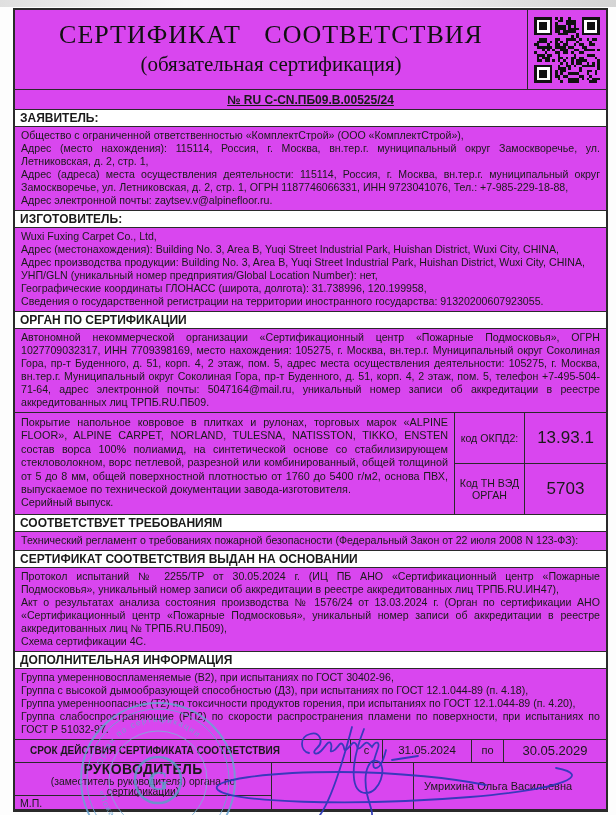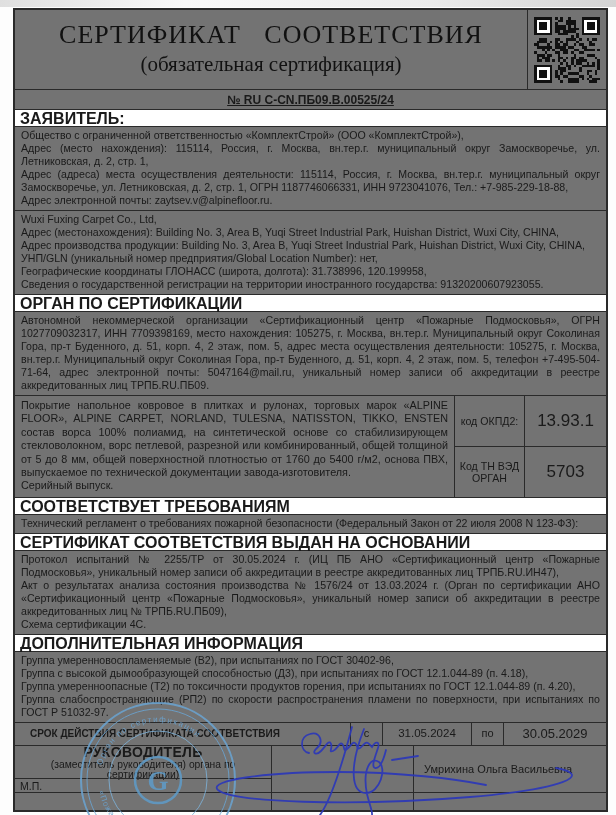--- a/index.html
+++ b/index.html
@@ -14,33 +14,33 @@
   }
   .page::before{
     content:""; position:absolute; left:0; top:0; right:0; height:7px;
     background: linear-gradient(90deg, rgba(120,120,120,.45), rgba(200,200,200,.15) 30%, rgba(150,150,150,.35) 70%, rgba(90,90,90,.5));
     opacity:.5;
   }
   .doc {
     position:absolute; left:13px; top:8px; width:595px; height:804px;
     border: 2px solid #2a2a2a;
     display:flex; flex-direction:column;
-    background:#737373;
+    background:#d946ef;
     overflow:hidden;
   }
   
   .hdr { height:80px; border-bottom:1px solid #2a2a2a; display:flex; flex:none; }
   .titlebox { flex:1; border-right:1px solid #2a2a2a; text-align:center; padding-top:10px; }
   .t1 { font-family:"Liberation Serif", serif; font-size:26px; letter-spacing:1px; word-spacing:16px; color:#111; }
   .t2 { font-family:"Liberation Serif", serif; font-size:21px; color:#111; margin-top:2px; }
   .qrbox { width:78px; display:flex; align-items:center; justify-content:center; }
   .numrow { height:20px; border-bottom:1px solid #2a2a2a; text-align:center; flex:none; }
   .num { font-weight:bold; font-size:12px; line-height:19px; text-decoration:underline; }
   
-  .sh { font-weight:bold; font-size:16px; line-height:15px; padding:1px 5px 0; border-bottom:1px solid #2a2a2a; flex:none; background:#fff; }
+  .sh { font-weight:bold; font-size:12px; line-height:15px; padding:1px 5px 0; border-bottom:1px solid #2a2a2a; flex:none; background:#fff; }
   .sb { padding:2px 6px 3px; font-size:10.6px; line-height:13px; text-align:justify; border-bottom:1px solid #2a2a2a; flex:none; }
   .sb p { margin:0; }
   
   .prod { display:flex; border-bottom:1px solid #2a2a2a; flex:none; }
   .prodleft { width:440px; border-right:1px solid #2a2a2a; padding:3px 6px 4px; font-size:10.8px; line-height:13.4px; text-align:justify; }
   .codes { flex:1; display:flex; flex-direction:column; }
   .crow { flex:1; display:flex; }
   .crow + .crow { border-top:1px solid #2a2a2a; }
   .clabel { width:70px; border-right:1px solid #2a2a2a; display:flex; align-items:center; justify-content:center; text-align:center; font-size:10.6px; line-height:12px; padding:2px; }
   .cval { flex:1; display:flex; align-items:center; justify-content:center; font-size:17px; }
@@ -307,20 +307,21 @@
     </div>
 
     <div class="sh">ЗАЯВИТЕЛЬ:</div>
     <div class="sb">
       <p>Общество с ограниченной ответственностью «КомплектСтрой» (ООО «КомплектСтрой»),</p>
       <p>Адрес (место нахождения): 115114, Россия, г. Москва, вн.тер.г. муниципальный округ Замоскворечье, ул. Летниковская, д. 2, стр. 1,</p>
       <p>Адрес (адреса) места осуществления деятельности: 115114, Россия, г. Москва, вн.тер.г. муниципальный округ Замоскворечье, ул. Летниковская, д. 2, стр. 1, ОГРН 1187746066331, ИНН 9723041076, Тел.: +7-985-229-18-88,</p>
       <p>Адрес электронной почты: zaytsev.v@alpinefloor.ru.</p>
     </div>
 
+    <div class="sh">ИЗГОТОВИТЕЛЬ:</div>
     <div class="sb">
       <p>Wuxi Fuxing Carpet Co., Ltd,</p>
       <p>Адрес (местонахождения): Building No. 3, Area B, Yuqi Street Industrial Park, Huishan District, Wuxi City, CHINA,</p>
       <p>Адрес производства продукции: Building No. 3, Area B, Yuqi Street Industrial Park, Huishan District, Wuxi City, CHINA,</p>
       <p>УНП/GLN (уникальный номер предприятия/Global Location Number): нет,</p>
       <p>Географические координаты ГЛОНАСС (широта, долгота): 31.738996, 120.199958,</p>
       <p>Сведения о государственной регистрации на территории иностранного государства: 91320200607923055.</p>
     </div>
 
     <div class="sh">ОРГАН ПО СЕРТИФИКАЦИИ</div>

